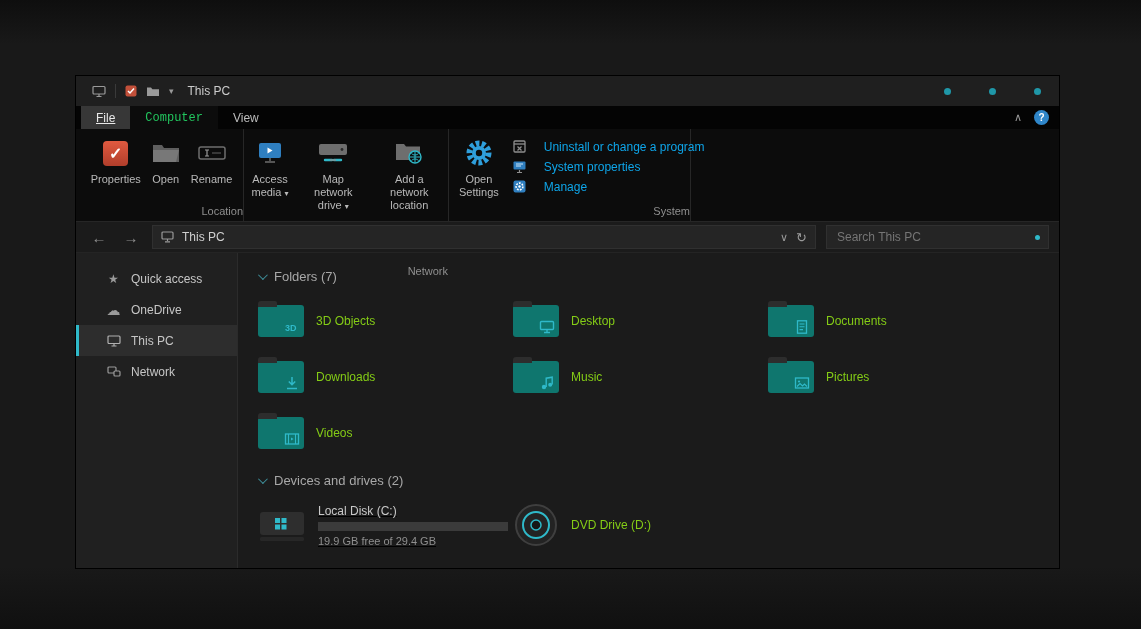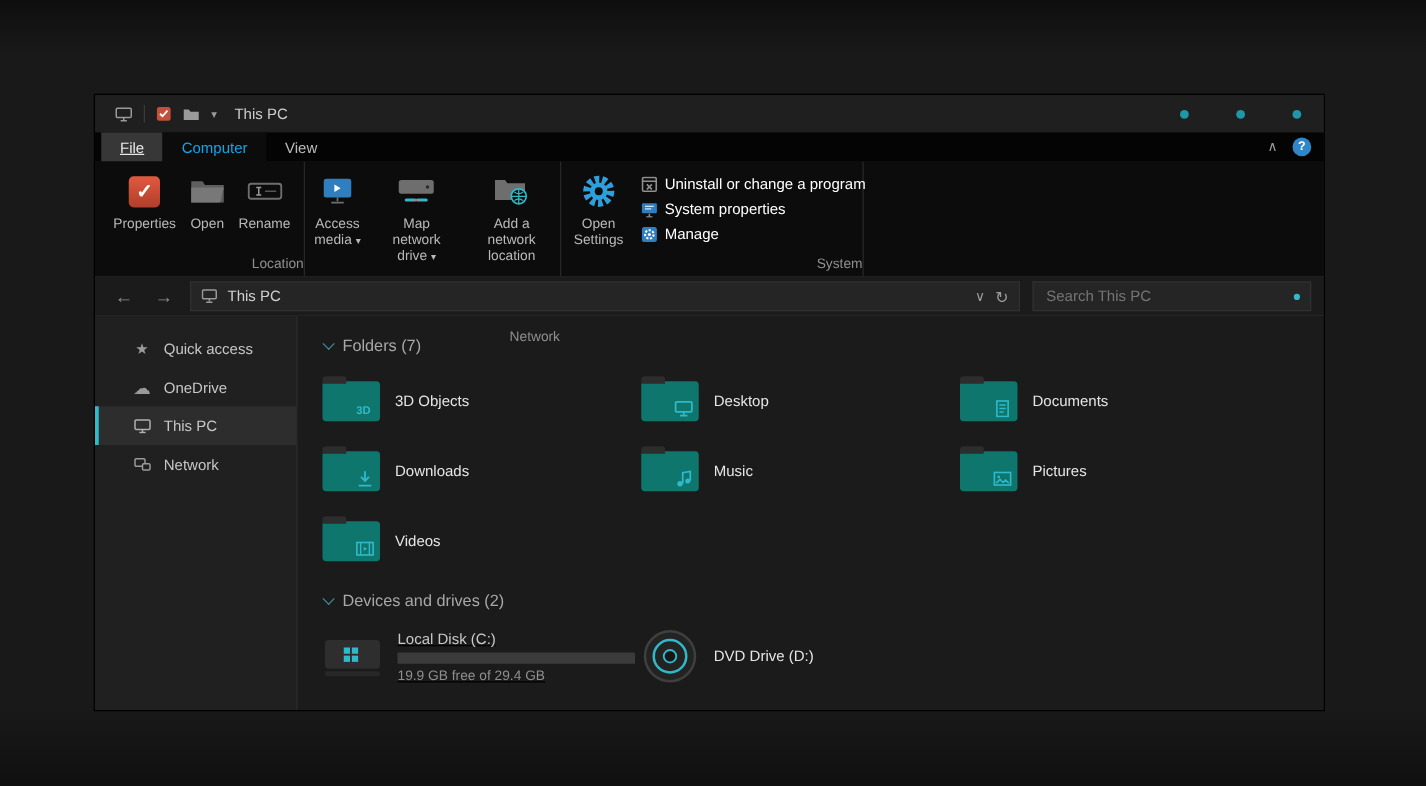--- a/index.html
+++ b/index.html
@@ -21,36 +21,36 @@
   .qat{display:flex;align-items:center;gap:9px;}
   .qat-sep{width:1px;height:14px;background:#3a3a3a;}
   .caret-sm{color:#9a9a9a;font-size:9px;line-height:1;}
   .win-title{color:#cccccc;font-size:12px;margin-left:14px;}
   .win-controls{position:absolute;right:18px;top:0;height:30px;display:flex;align-items:center;gap:38px;}
   .win-dot{width:7px;height:7px;border-radius:50%;background:#1f97a8;}
   
   .tabs{height:23px;background:#040404;display:flex;align-items:stretch;flex:0 0 auto;position:relative;}
   .tab{display:flex;align-items:center;padding:0 15px;font-size:12px;color:#bdbdbd;cursor:default;}
   .tab--file{background:#373737;color:#e8e8e8;margin-left:5px;text-decoration:underline;}
-  .tab--active{background:#0c0c0c;color:#0ea5e9;}
+  .tab--active{background:#0c0c0c;color:#22c55e;font-family:Liberation Mono, monospace;}
   .tabs-right{position:absolute;right:10px;top:0;height:23px;display:flex;align-items:center;gap:12px;}
   .ribbon-collapse{color:#9a9a9a;font-size:11px;}
   .help-circle{width:15px;height:15px;border-radius:50%;background:#2f86c9;color:#fff;font-size:10px;font-weight:bold;display:flex;align-items:center;justify-content:center;}
   
   .ribbon{height:92px;background:#0c0c0c;display:flex;flex:0 0 auto;border-bottom:1px solid #262626;padding-left:4px;}
   .rgroup{display:flex;flex-direction:column;border-right:1px solid #272727;box-sizing:border-box;}
   .rbuttons{flex:1;display:flex;align-items:flex-start;justify-content:center;padding-top:7px;gap:2px;}
   .rlabel{height:18px;text-align:right;color:#8f8f8f;font-size:11px;line-height:16px;}
   .bigbtn{display:flex;flex-direction:column;align-items:center;gap:5px;padding:2px 4px;color:#b9b9b9;font-size:11px;text-align:center;}
   .bigbtn .blabel{line-height:13px;}
   .caret{font-size:8px;color:#b9b9b9;}
   .icon-box{height:30px;display:flex;align-items:center;justify-content:center;}
   .prop-icon{width:25px;height:25px;border-radius:4px;background:linear-gradient(#e05a40,#b13e2b);color:#fff;font-size:16px;font-weight:bold;display:flex;align-items:center;justify-content:center;}
   .syslist{display:flex;flex-direction:column;justify-content:flex-start;gap:6px;padding:4px 0 0 8px;}
-  .sysitem{display:flex;align-items:center;gap:6px;font-size:12px;color:#ffffff;white-space:nowrap;}
+  .sysitem{display:flex;align-items:flex-start;gap:18px;font-size:12px;color:#0ea5e9;white-space:nowrap;}
   
   .navrow{height:30px;display:flex;align-items:center;padding:0 10px 0 12px;gap:10px;background:#1b1b1b;border-bottom:1px solid #242424;flex:0 0 auto;}
   .nav-arrow{color:#8f8f8f;font-size:15px;width:22px;text-align:center;line-height:1;}
   .addressbar{width:664px;height:24px;background:#252525;border:1px solid #303030;box-sizing:border-box;display:flex;align-items:center;padding:0 8px;gap:8px;}
   .addr-text{color:#cfcfcf;font-size:12px;flex:1;}
   .addr-caret{color:#9a9a9a;font-size:11px;}
   .addr-refresh{color:#9a9a9a;font-size:13px;}
   .searchbox{flex:1;height:24px;background:#252525;border:1px solid #303030;box-sizing:border-box;display:flex;align-items:center;padding:0 8px;gap:6px;}
   .searchbox input{flex:1;background:transparent;border:none;outline:none;color:#9a9a9a;font-size:12px;font-family:"Liberation Sans",sans-serif;}
   .search-dot{width:5px;height:5px;border-radius:50%;background:#2fb9c9;}
@@ -61,21 +61,21 @@
   .side-item .sicon{width:15px;display:flex;justify-content:center;color:#9a9a9a;font-size:12px;line-height:1;}
   .side-item--selected{background:#2d2d2d;box-shadow:inset 3px 0 0 #2fb9c9;}
   .content{flex:1;padding:10px 0 0 20px;overflow:hidden;}
   .sect-header{display:flex;align-items:center;gap:9px;height:26px;color:#a8a8a8;font-size:13px;}
   .sect-chev{width:6px;height:6px;border-right:1.5px solid #3e8e99;border-bottom:1.5px solid #3e8e99;transform:rotate(45deg) translateY(-2px);}
   .tilegrid{display:grid;grid-template-columns:repeat(3,255px);margin-top:4px;}
   .tile{height:56px;display:flex;align-items:center;gap:12px;}
   .folder-ic{width:46px;height:32px;background:#0f766e;border-radius:3px;position:relative;flex:0 0 auto;}
   .folder-ic::before{content:"";position:absolute;top:-4px;left:0;width:19px;height:6px;background:#2d2d2d;border-radius:3px 2px 0 0;}
   .folder-ic .glyph{position:absolute;right:4px;bottom:3px;}
-  .tile-label{font-size:12px;color:#e5e5e5;}
+  .tile-label{font-size:12px;color:#84cc16;}
   .devgrid{display:grid;grid-template-columns:repeat(3,255px);margin-top:6px;}
   .devtile{display:flex;align-items:center;gap:12px;height:52px;}
   .disk-meta{display:flex;flex-direction:column;gap:4px;text-decoration:underline;}
   .disk-label{font-size:12px;color:#c9c9c9;}
   .disk-bar{width:190px;height:9px;background:#3b3b3b;}
   .disk-fill{height:100%;background:#9fb6bd;}
   .disk-free{font-size:11px;color:#8f8f8f;}
   svg{display:block;}
 </style>
 </head>

